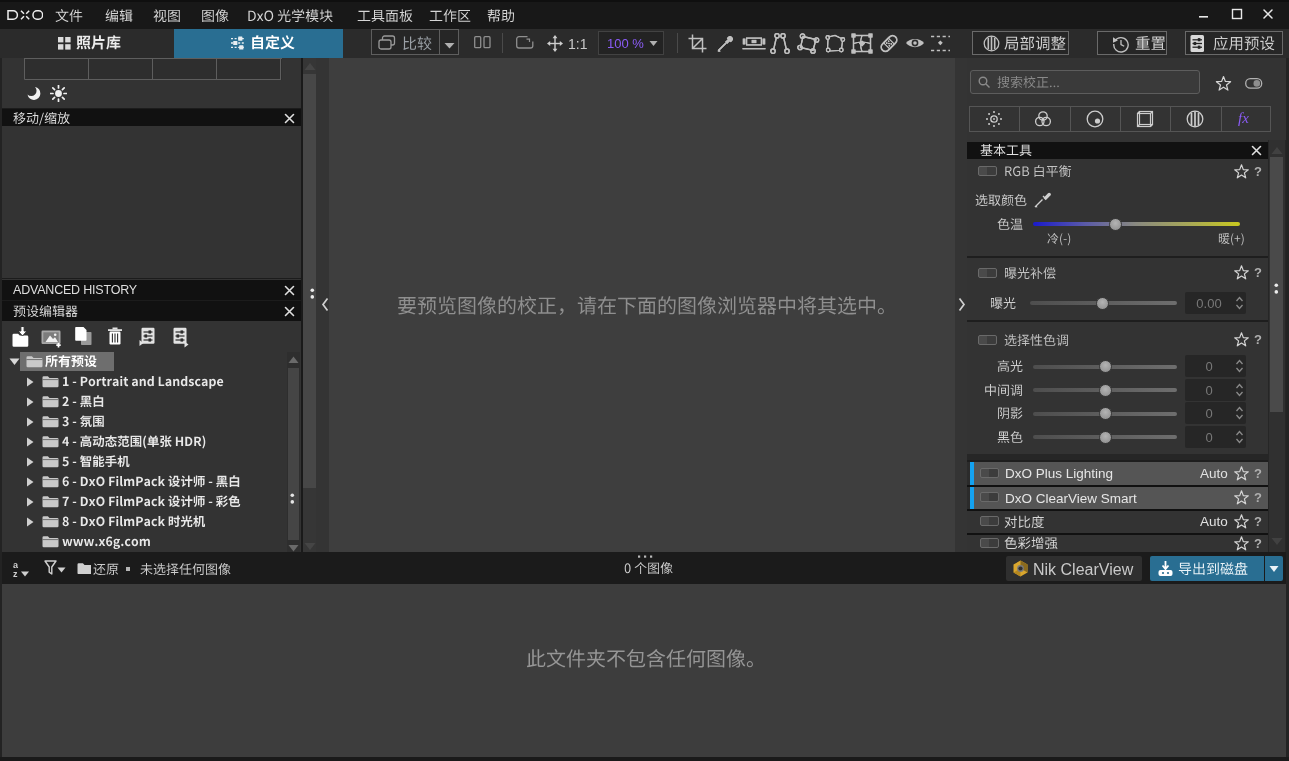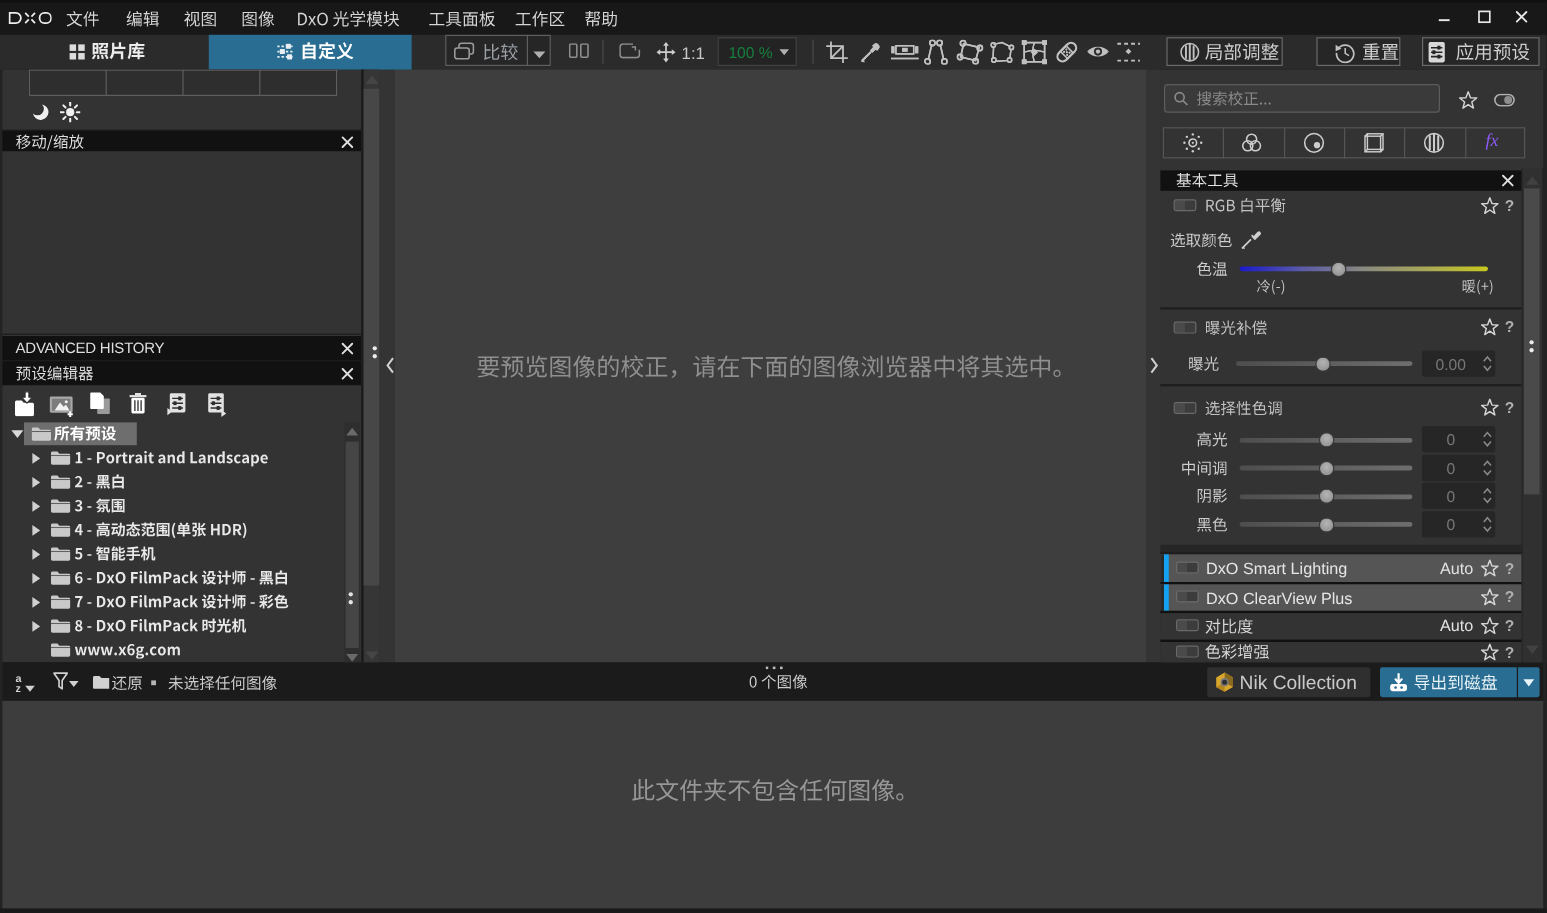--- a/index.html
+++ b/index.html
@@ -120,21 +120,21 @@
         <line x1="8" y1="2.5" x2="8" y2="14.5"></line>
         <line x1="2" y1="8.5" x2="14" y2="8.5"></line>
       </g>
       <polygon points="8,0 5.6,3.2 10.4,3.2" fill="#cfcfcf"></polygon>
       <polygon points="8,17 5.6,13.8 10.4,13.8" fill="#cfcfcf"></polygon>
       <polygon points="0,8.5 3.2,6.1 3.2,10.9" fill="#cfcfcf"></polygon>
       <polygon points="16,8.5 12.8,6.1 12.8,10.9" fill="#cfcfcf"></polygon>
     </svg>
 <div style="position:absolute;left:568px;top:35.5px;width:24px;height:15px;color:#c8c8c8;font:14px 'Liberation Sans',sans-serif">1:1</div>
 <div style="position:absolute;left:598px;top:31px;width:66px;height:24px;background:#232323;border:1px solid #424242"></div>
-<div style="position:absolute;left:607px;top:36px;width:44px;height:15px;color:#15803d;font:13px 'Liberation Sans',sans-serif">100 %</div>
+<div style="position:absolute;left:607px;top:36px;width:44px;height:15px;color:#8b5cf6;font:13px 'Liberation Sans',sans-serif">100 %</div>
 <svg style="position:absolute;left:649px;top:40px;" width="10" height="7" viewBox="0 0 10 7">
       <polygon points="0.5,1 8.5,1 4.5,6" fill="#b0b0b0"></polygon>
     </svg>
 <div style="position:absolute;left:677px;top:33px;width:1px;height:20px;background:#4a4a4a;"></div>
 <svg style="position:absolute;left:688px;top:34px;" width="19" height="19" viewBox="0 0 19 19">
       <path d="M4.5 0.5 V14.5 H18.5 M0.5 4.5 H14.5 V18.5 M4.5 14.5 L14.5 4.5" fill="none" stroke="#c0c0c0" stroke-width="1.5"></path>
     </svg>
 <svg style="position:absolute;left:716px;top:34px;" width="19" height="19" viewBox="0 0 19 19">
       <path d="M2.2 16.8 L9.8 9.2" stroke="#c0c0c0" stroke-width="1.6"></path>
       <path d="M9 8 L12.6 4.4 L14.6 6.4 L11 10 Z" fill="#c0c0c0"></path>
@@ -780,32 +780,32 @@
 <div style="position:absolute;left:1185px;top:430px;width:48px;text-align:center;color:#787878;font:13px 'Liberation Sans',sans-serif">0</div>
 <svg style="position:absolute;left:1235px;top:430px;" width="9" height="14" viewBox="0 0 9 14">
       <path d="M1.5 5 L4.5 1.5 L7.5 5 M1.5 9 L4.5 12.5 L7.5 9" fill="none" stroke="#8a8a8a" stroke-width="1.3"></path>
     </svg>
 <div style="position:absolute;left:967px;top:454px;width:301px;height:8px;background:#262626;"></div>
 <div style="position:absolute;left:967px;top:460px;width:301px;height:2px;background:#1e1e1e;"></div>
 <div style="position:absolute;left:967px;top:462px;width:301px;height:23px;background:#555555;"></div>
 <div style="position:absolute;left:967px;top:462px;width:3px;height:23px;background:#2b2b2b;"></div>
 <div style="position:absolute;left:970px;top:462px;width:4px;height:23px;background:#14a2f0;"></div>
 <div style="position:absolute;left:980px;top:467.5px;width:19px;height:10px;background:linear-gradient(90deg,#4a4a4a 50%,#3c3c3c 50%);border:1px solid #6a6a6a;border-radius:2px"></div>
-<div style="position:absolute;left:1005px;top:466.0px;color:#e6e6e6;font:13.5px 'Liberation Sans',sans-serif">DxO Smart Lighting</div>
+<div style="position:absolute;left:1005px;top:466.0px;color:#e6e6e6;font:13.5px 'Liberation Sans',sans-serif">DxO Plus Lighting</div>
 <div style="position:absolute;left:1200px;top:465.5px;color:#e0e0e0;font:13.5px 'Liberation Sans',sans-serif">Auto</div>
 <svg style="position:absolute;left:1233px;top:464.5px;" width="17" height="17" viewBox="0 0 17 17">
       <polygon points="8.5,1.8 10.3,6.6 15.3,6.8 11.4,9.9 12.7,14.8 8.5,12.0 4.3,14.8 5.6,9.9 1.7,6.8 6.7,6.6" fill="none" stroke="#d5d5d5" stroke-width="1.2" stroke-linejoin="round"></polygon>
     </svg>
 <div style="position:absolute;left:1254px;top:465.5px;color:#b0b0b0;font:bold 13px 'Liberation Sans',sans-serif">?</div>
 <div style="position:absolute;left:967px;top:485px;width:301px;height:2px;background:#111111;"></div>
 <div style="position:absolute;left:967px;top:487px;width:301px;height:22px;background:#555555;"></div>
 <div style="position:absolute;left:967px;top:487px;width:3px;height:22px;background:#2b2b2b;"></div>
 <div style="position:absolute;left:970px;top:487px;width:4px;height:22px;background:#14a2f0;"></div>
 <div style="position:absolute;left:980px;top:492.0px;width:19px;height:10px;background:linear-gradient(90deg,#4a4a4a 50%,#3c3c3c 50%);border:1px solid #6a6a6a;border-radius:2px"></div>
-<div style="position:absolute;left:1005px;top:490.5px;color:#e6e6e6;font:13.5px 'Liberation Sans',sans-serif">DxO ClearView Plus</div>
+<div style="position:absolute;left:1005px;top:490.5px;color:#e6e6e6;font:13.5px 'Liberation Sans',sans-serif">DxO ClearView Smart</div>
 <svg style="position:absolute;left:1233px;top:489.0px;" width="17" height="17" viewBox="0 0 17 17">
       <polygon points="8.5,1.8 10.3,6.6 15.3,6.8 11.4,9.9 12.7,14.8 8.5,12.0 4.3,14.8 5.6,9.9 1.7,6.8 6.7,6.6" fill="none" stroke="#d5d5d5" stroke-width="1.2" stroke-linejoin="round"></polygon>
     </svg>
 <div style="position:absolute;left:1254px;top:490.0px;color:#b0b0b0;font:bold 13px 'Liberation Sans',sans-serif">?</div>
 <div style="position:absolute;left:967px;top:509px;width:301px;height:2px;background:#111111;"></div>
 <div style="position:absolute;left:967px;top:511px;width:301px;height:22px;background:#333333;"></div>
 <div style="position:absolute;left:980px;top:516.0px;width:19px;height:10px;background:linear-gradient(90deg,#4a4a4a 50%,#3c3c3c 50%);border:1px solid #6a6a6a;border-radius:2px"></div>
 <div style="position:absolute;left:1004.0px;top:512.9px;width:40.5px;height:18px;">
       <svg width="40.5" height="18" viewBox="0 0 40.5 18">
         <path fill="#d6d6d6" d="M6.8 8.7C7.4 9.6 8 10.9 8.2 11.7L9.1 11.3C8.9 10.5 8.3 9.2 7.6 8.3ZM1.2 7.9C2.1 8.6 2.9 9.5 3.7 10.4C2.9 12.1 1.8 13.4 0.6 14.2C0.9 14.4 1.2 14.8 1.3 15.1C2.6 14.2 3.6 12.9 4.4 11.3C5 12 5.5 12.7 5.9 13.3L6.7 12.6C6.3 11.9 5.7 11.1 4.9 10.2C5.5 8.7 6 6.8 6.2 4.6L5.5 4.4L5.4 4.5H0.9V5.4H5.1C4.9 6.9 4.6 8.2 4.1 9.4C3.4 8.6 2.7 7.9 1.9 7.2ZM10.3 2.7V5.9H6.5V6.9H10.3V13.7C10.3 13.9 10.2 14 10 14C9.8 14 9 14 8.2 14C8.3 14.3 8.5 14.8 8.5 15.1C9.7 15.1 10.3 15 10.7 14.9C11.2 14.7 11.3 14.4 11.3 13.7V6.9H12.9V5.9H11.3V2.7ZM15.2 15C15.5 14.7 16 14.5 19.7 13.3C19.6 13.1 19.6 12.6 19.6 12.3L16.3 13.3V7.8H19.7V6.8H16.3V2.8H15.2V13.1C15.2 13.6 14.9 14 14.7 14.1C14.9 14.3 15.1 14.7 15.2 15ZM20.7 2.7V12.8C20.7 14.3 21.1 14.7 22.4 14.7C22.6 14.7 24.2 14.7 24.4 14.7C25.8 14.7 26.1 13.8 26.2 11.1C25.9 11 25.5 10.8 25.2 10.6C25.2 13.1 25.1 13.8 24.4 13.8C24 13.8 22.7 13.8 22.5 13.8C21.9 13.8 21.7 13.6 21.7 12.9V8.9C23.2 8.1 24.9 7 26 6L25.2 5.1C24.4 6 23 7 21.7 7.8V2.7ZM32.2 5.3V6.5H30V7.3H32.2V9.6H37.5V7.3H39.6V6.5H37.5V5.3H36.5V6.5H33.2V5.3ZM36.5 7.3V8.7H33.2V7.3ZM37.2 11.3C36.6 12 35.8 12.5 34.8 12.9C33.9 12.5 33.1 11.9 32.5 11.3ZM30.2 10.4V11.3H32L31.5 11.4C32.1 12.2 32.8 12.8 33.7 13.4C32.4 13.8 31 14 29.6 14.1C29.7 14.4 29.9 14.8 30 15C31.7 14.8 33.3 14.5 34.8 13.9C36.1 14.5 37.7 14.9 39.4 15.1C39.5 14.8 39.8 14.4 40 14.2C38.5 14.1 37.1 13.8 35.9 13.4C37.1 12.7 38.1 11.9 38.7 10.7L38.1 10.4L37.9 10.4ZM33.4 2.8C33.6 3.2 33.8 3.6 33.9 4H28.7V7.7C28.7 9.7 28.6 12.6 27.5 14.6C27.8 14.7 28.2 14.9 28.4 15.1C29.5 12.9 29.7 9.8 29.7 7.7V5H39.8V4H35.1C34.9 3.6 34.6 3 34.4 2.6Z"></path>
@@ -877,21 +877,21 @@
       </svg>
     </div>
 <div style="position:absolute;left:1006px;top:556px;width:136px;height:25px;background:#2f2f2f;border-radius:2px"></div>
 <svg style="position:absolute;left:1012px;top:560px;" width="17" height="17" viewBox="0 0 17 17">
       <polygon points="8.5,0.5 15.5,4.5 15.5,12.5 8.5,16.5 1.5,12.5 1.5,4.5" fill="#d9a62e"></polygon>
       <polygon points="8.5,0.5 15.5,4.5 15.5,12.5 8.5,8.5" fill="#8a6a1e"></polygon>
       <polygon points="1.5,12.5 8.5,16.5 8.5,8.5" fill="#b5871f"></polygon>
       <circle cx="8.5" cy="8.5" r="3.4" fill="#7a7a7a"></circle>
       <circle cx="8.5" cy="8.5" r="2.1" fill="#2f2f2f"></circle>
     </svg>
-<div style="position:absolute;left:1033px;top:561px;color:#c9c9c9;font:16px 'Liberation Sans',sans-serif">Nik Collection</div>
+<div style="position:absolute;left:1033px;top:561px;color:#c9c9c9;font:16px 'Liberation Sans',sans-serif">Nik ClearView</div>
 <div style="position:absolute;left:1150px;top:556px;width:114px;height:25px;background:#296e92;border-radius:2px 0 0 2px"></div>
 <div style="position:absolute;left:1265px;top:556px;width:18px;height:25px;background:#296e92;border-radius:0 2px 2px 0"></div>
 <svg style="position:absolute;left:1157px;top:560px;" width="17" height="17" viewBox="0 0 17 17">
       <path d="M8.5 1 V8 M5.5 5.5 L8.5 9 L11.5 5.5" fill="none" stroke="#ffffff" stroke-width="1.8"></path>
       <rect x="1.5" y="10" width="14" height="6" rx="2" fill="#ffffff"></rect>
       <circle cx="6" cy="13" r="1.1" fill="#296e92"></circle>
       <circle cx="11" cy="13" r="1.1" fill="#296e92"></circle>
     </svg>
 <div style="position:absolute;left:1178.0px;top:559.5px;width:70.0px;height:18px;">
       <svg width="70" height="18" viewBox="0 0 70 18">

